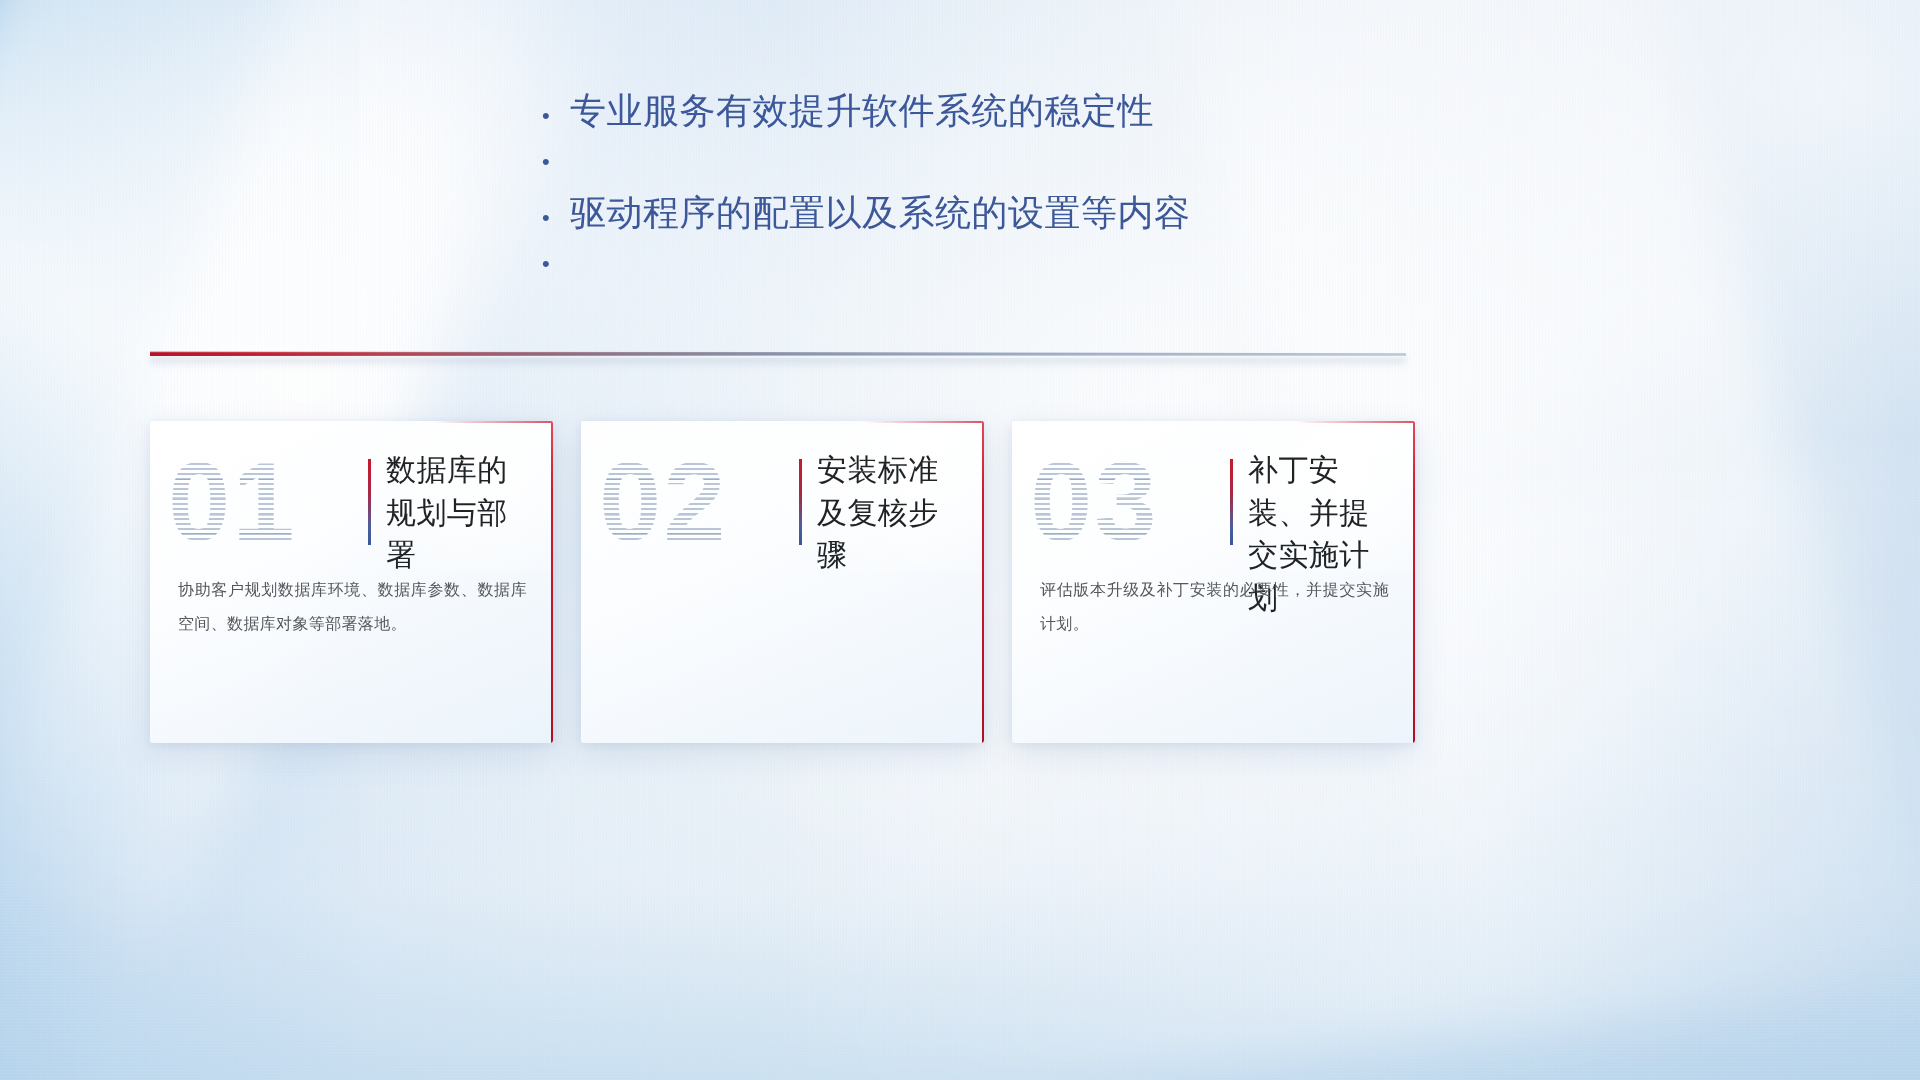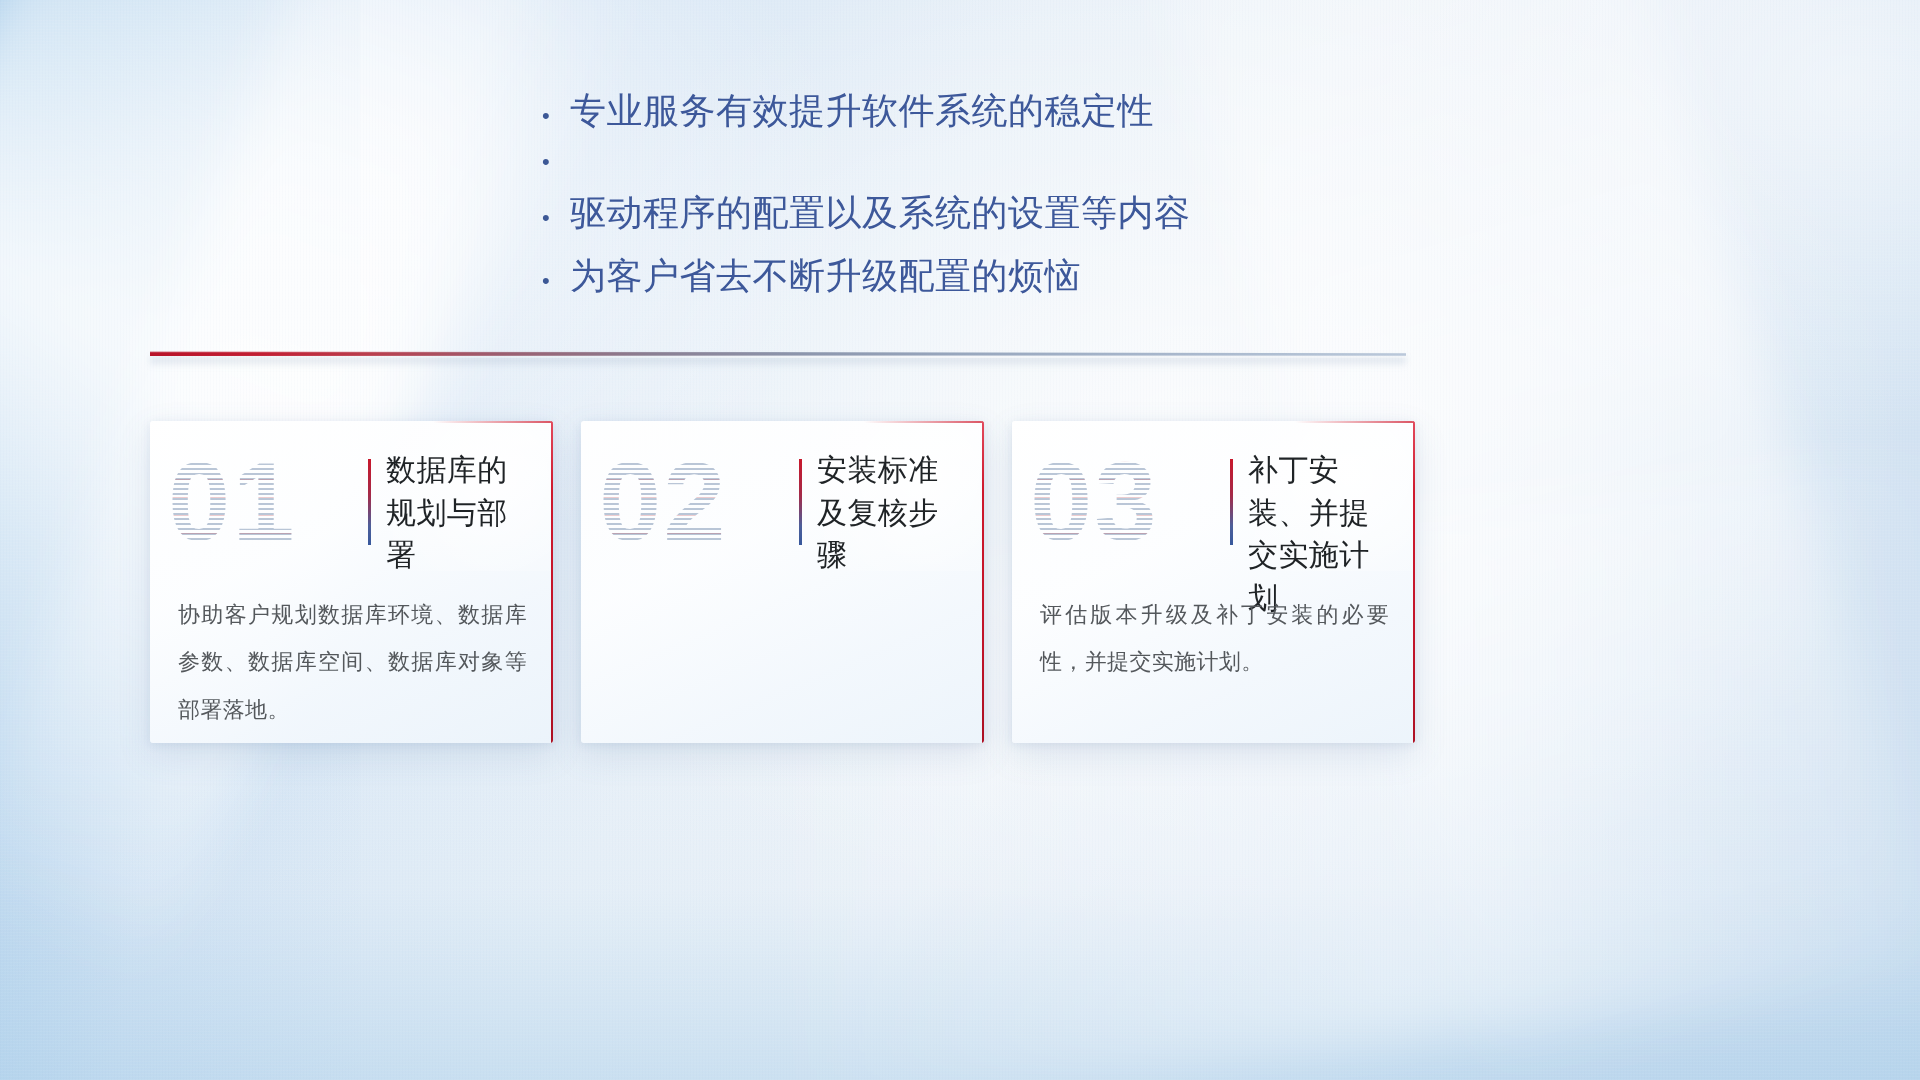--- a/index.html
+++ b/index.html
@@ -270,23 +270,23 @@
     color: #1f2326;
     font-size: 30px;
     line-height: 1.42;
     font-weight: 500;
     letter-spacing: 0.4px;
   }
   .card-body {
     position: absolute;
     left: 28px;
     right: 26px;
-    top: 170px;
+    top: 152px;
     color: #54585c;
-    font-size: 22px;
+    font-size: 16px;
     line-height: 2.15;
     letter-spacing: 0.35px;
     text-align: justify;
     text-justify: inter-ideograph;
   }
   .card-glow {
     position: absolute;
     right: -30px;
     top: -40px;
     width: 190px;
@@ -315,21 +315,20 @@
     </div>
     <div class="bullet-row">
       <span class="bullet-dot">•</span>
     </div>
     <div class="bullet-row">
       <span class="bullet-dot">•</span>
       <span class="bullet-text">驱动程序的配置以及系统的设置等内容</span>
     </div>
     <div class="bullet-row">
       <span class="bullet-dot">•</span>
-      <span class="bullet-text">为客户省去不断升级配置的烦恼</span>
     </div>
   </div>
 
   <div class="divider-wrap">
     <div class="divider-shadow"></div>
     <div class="divider-bar"></div>
     <div class="divider-gloss"></div>
   </div>
 
   <div class="cards">

